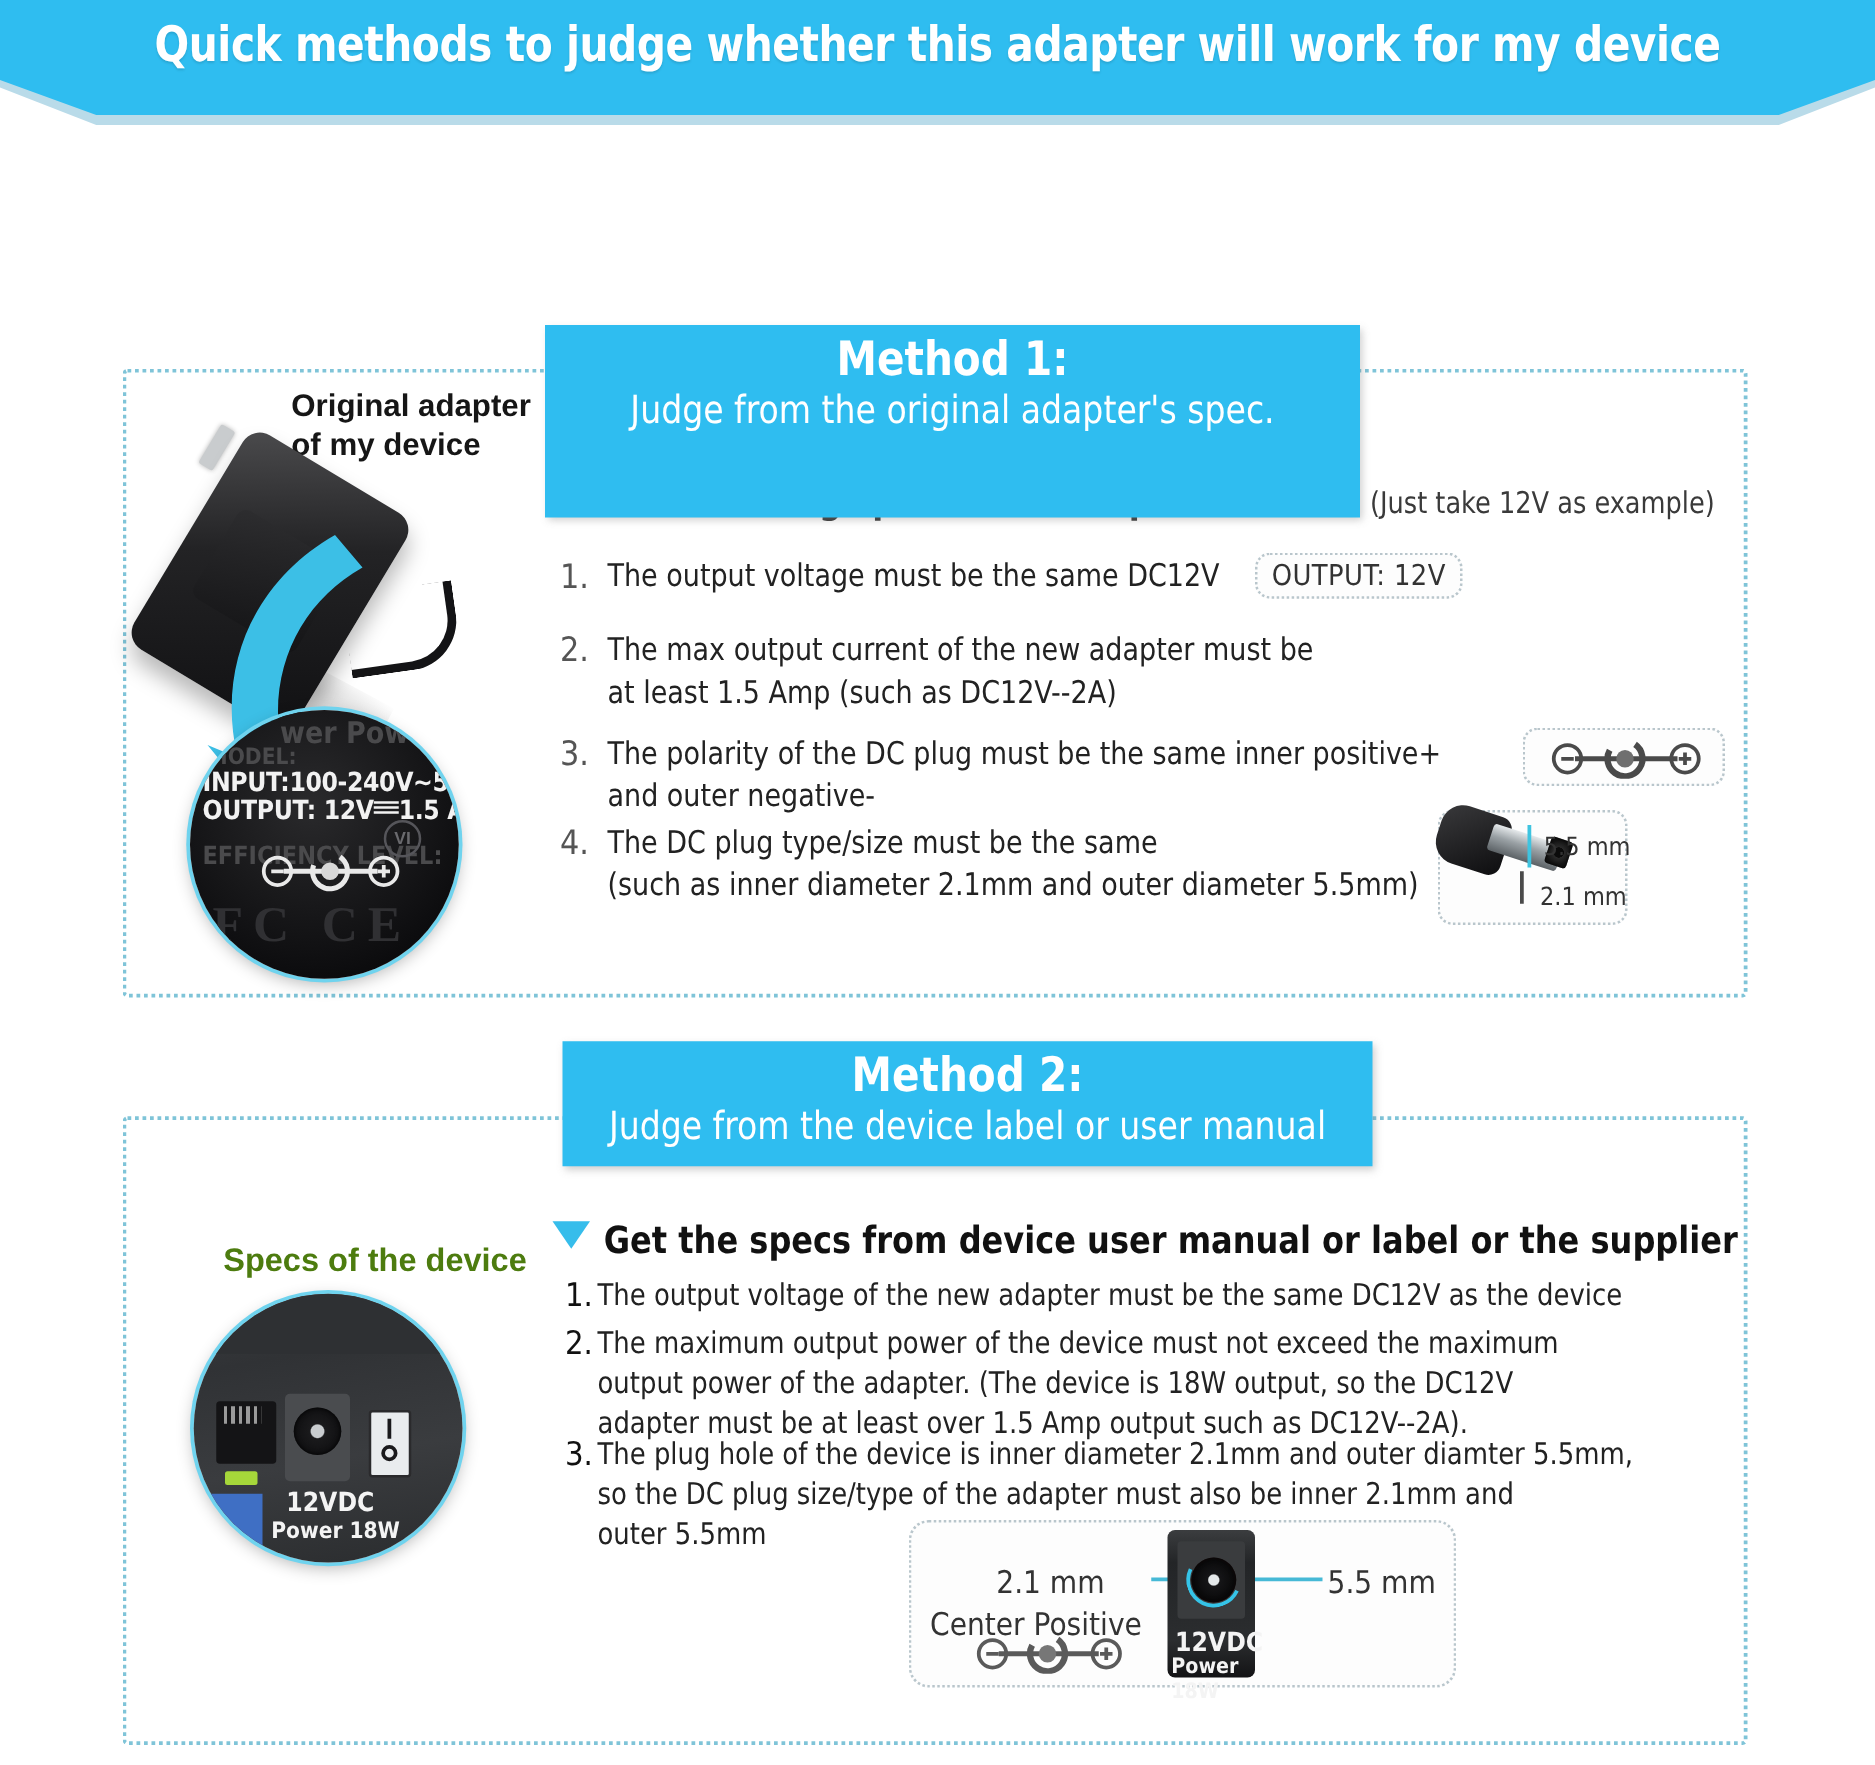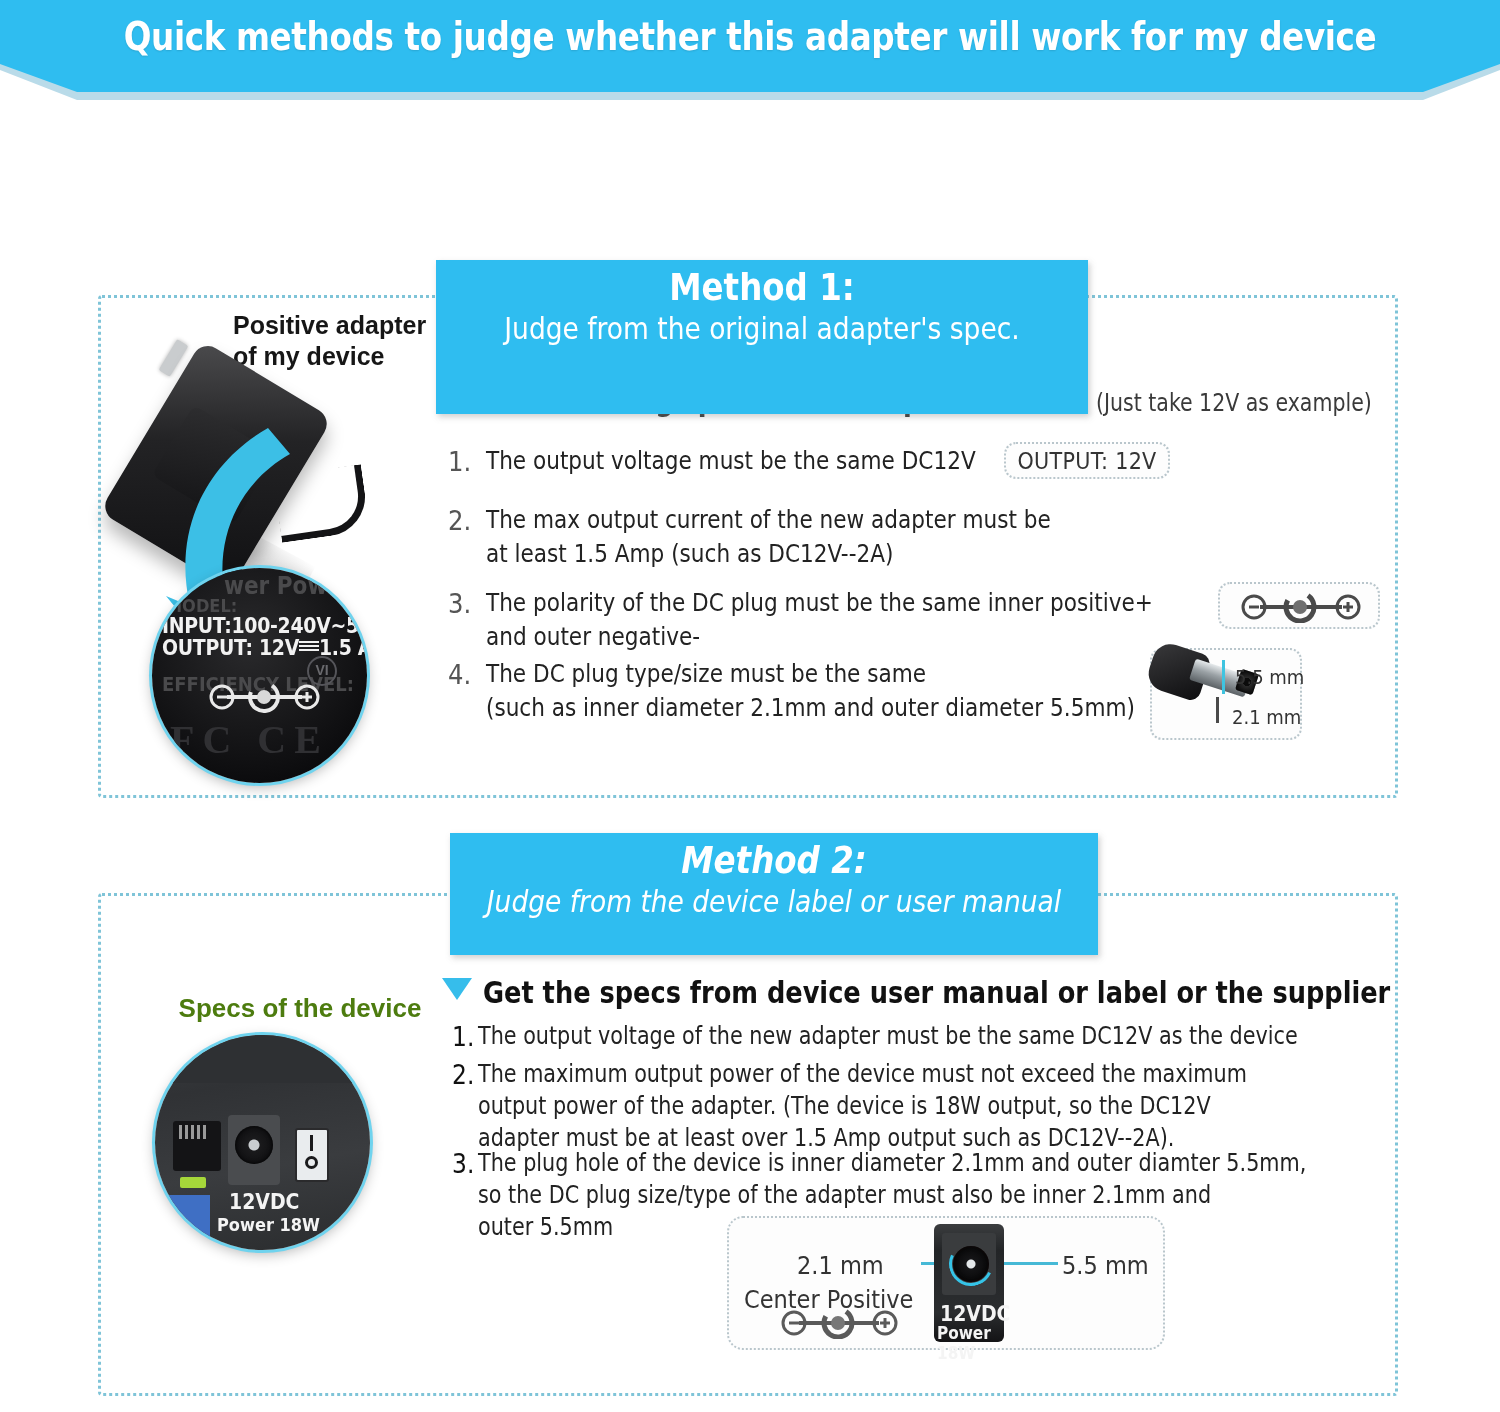--- a/index.html
+++ b/index.html
@@ -50,21 +50,21 @@
   .method-box{
     position:absolute;
     background:#2fbdf0;
     box-shadow:2px 3px 6px rgba(120,120,120,0.35);
     text-align:center;
     box-sizing:border-box;
     padding-top:6px;
     z-index:5;
   }
   #method1-box{left:436px;top:235px;width:652px;height:154px;margin-top:25px;}
-  #method2-box{left:450px;top:833px;width:648px;height:122px;font-style:italic;}
+  #method2-box{left:450px;top:833px;width:648px;height:100px;}
   .method-title{
     display:block;
     font-size:38px;font-weight:bold;color:#ffffff;
     font-family:"DejaVu Sans Condensed","Liberation Sans",sans-serif;
     transform:scaleX(0.95);
     line-height:1.12;
   }
   .method-sub{
     display:block;
     font-size:31px;color:#ffffff;
@@ -356,21 +356,21 @@
 </style>
 </head>
 <body>
 
 <div id="banner-shadow"></div>
 <div id="banner"></div>
 <div id="banner-title">Quick methods to judge whether this adapter will work for my device</div>
 
 <div id="panel-method1" class="dotted-panel"></div>
 
-<div id="adapter-label">Positive adapter
+<div id="adapter-label">Original adapter
 of my device</div>
 <div id="adapter-shadow"></div>
 <div id="prong1"></div>
 <div id="prong2"></div>
 <div id="adapter-body"></div>
 <div id="adapter-cord"></div>
 
 <svg id="blue-arrow" viewBox="0 0 190 240">
   <path d="M118 8 C 58 42, 22 108, 40 186 L 16 176 L 62 232 L 104 172 L 76 182 C 62 118, 90 62, 140 34 Z" fill="#3cbfe6"></path>
 </svg>

